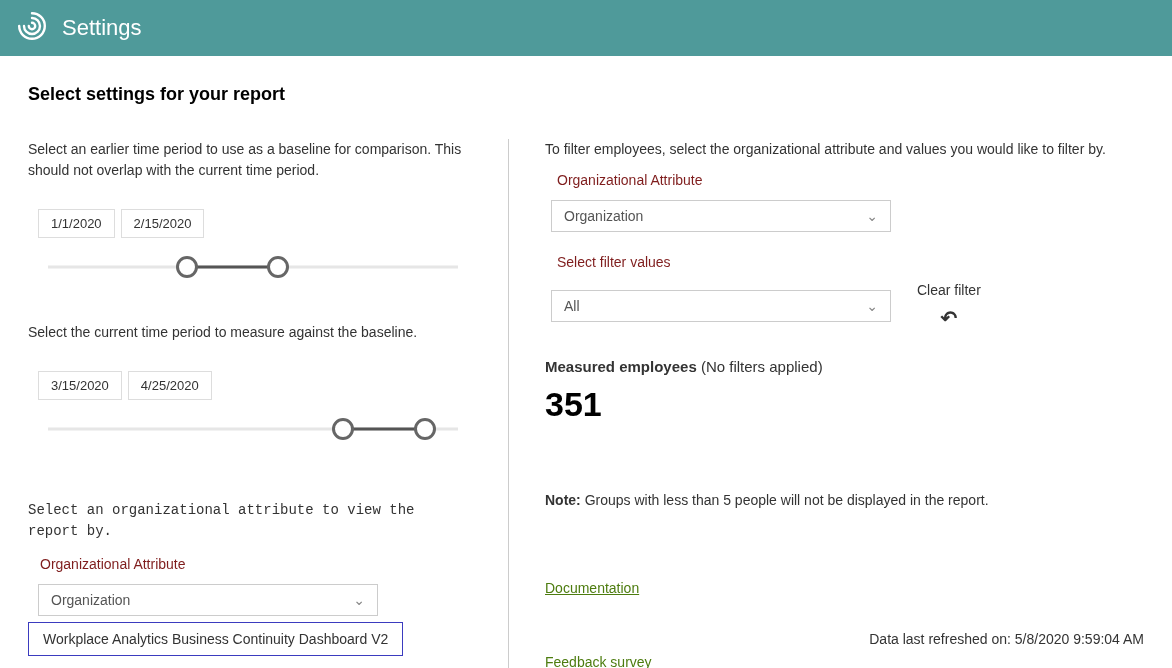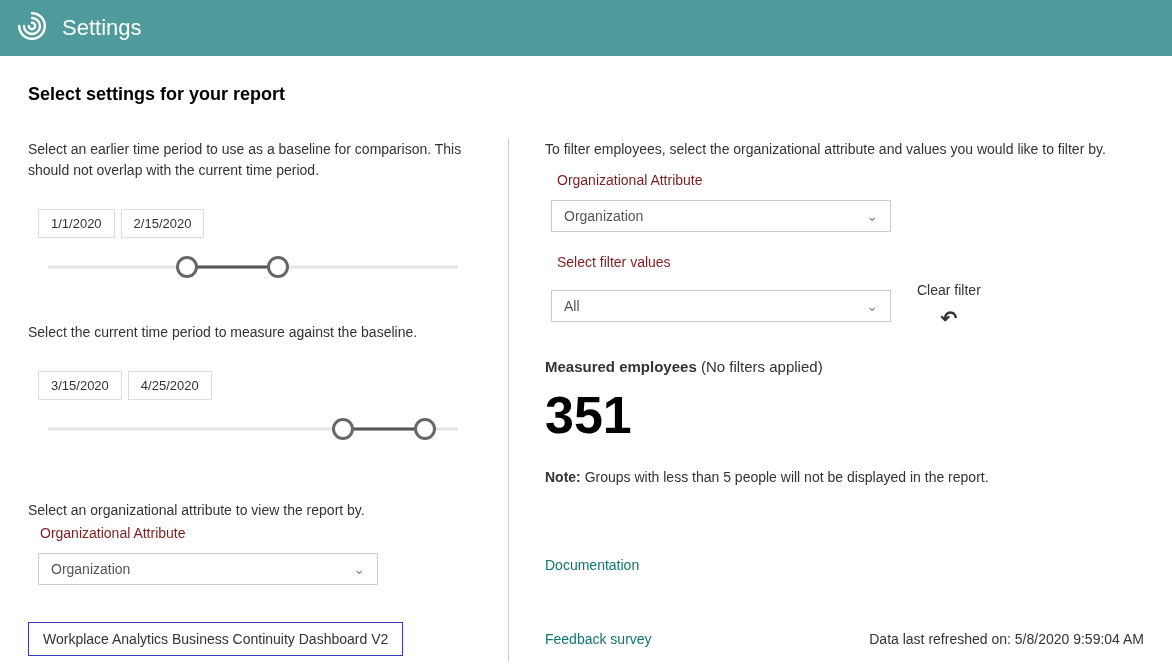--- a/index.html
+++ b/index.html
@@ -158,37 +158,38 @@
     }
     .measured-line {
       margin-top: 28px;
       font-size: 15px;
       color: #333;
     }
     .measured-line strong {
       font-weight: 700;
     }
     .measured-count {
-      font-size: 52px;
+      font-size: 34px;
       font-weight: 700;
       color: #000;
       margin-top: 10px;
-      margin-bottom: 24px;
+      margin-bottom: 68px;
     }
     .note {
       font-size: 14px;
       color: #333;
       margin-bottom: 28px;
     }
     .note strong {
       font-weight: 700;
     }
     .link {
-      color: #0f766e;
-      font-size: 14px;
+      color: #4d7c0f;
+      font-size: 14px;
+      text-decoration: underline;
       display: inline-block;
       margin-bottom: 14px;
       cursor: pointer;
       margin-top: 44px;
     }
     .footer {
       position: absolute;
       bottom: 12px;
       left: 0;
       right: 0;
@@ -256,21 +257,21 @@
         <div class="date-box">4/25/2020</div>
       </div>
 
       <div class="slider" style="margin-bottom:56px;">
         <div class="slider-track"></div>
         <div class="slider-fill" style="left:72%;right:8%;"></div>
         <div class="slider-knob" style="left:72%;"></div>
         <div class="slider-knob" style="left:92%;"></div>
       </div>
 
-      <div class="help-text" style="margin-bottom:4px;">Select an organizational attribute to view the report by.</div>
+      <div class="help-text" style="margin-bottom:14px;font-family:Liberation Mono, monospace;">Select an organizational attribute to view the report by.</div>
       <div class="label">Organizational Attribute</div>
       <div class="left-select-wrap">
         <div class="select">
           <span>Organization</span>
           <span class="chevron">⌄</span>
         </div>
       </div>
 
     </div>
 

